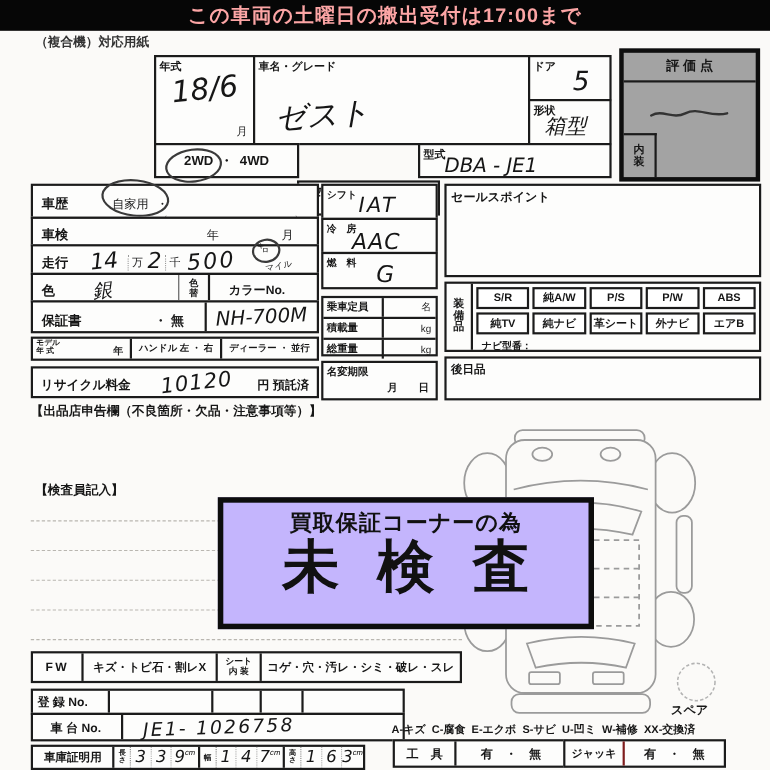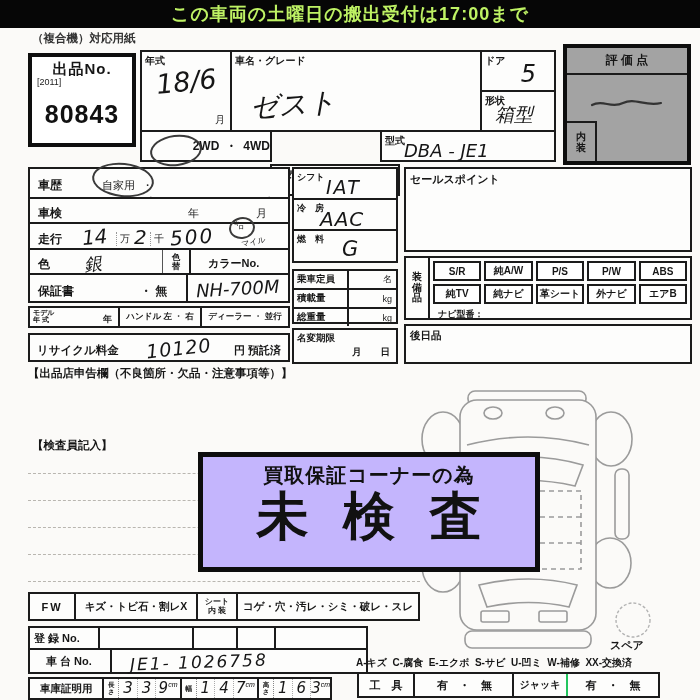--- a/index.html
+++ b/index.html
@@ -21,50 +21,45 @@
   .srl{font-size:9.5px;font-weight:bold;width:50px;padding-left:3px;border-right:2px solid #1b1b1b;height:100%;
        display:flex;align-items:center;color:#161616;}
   .sru{flex:1;text-align:right;font-size:9px;padding-right:4px;color:#222;}
   sup.cm{font-size:7px;font-style:italic;}
 </style>
 </head>
 <body>
 
 <div id="paper">
 
-  <div class="p" style="left:0;top:0;width:700px;height:28px;background:#060606;color:#bef264;display:flex;align-items:center;justify-content:center;">
+  <div class="p" style="left:0;top:0;width:700px;height:28px;background:#060606;color:#fca5a5;display:flex;align-items:center;justify-content:center;">
     <span style="font-size:18px;font-weight:bold;letter-spacing:1px;">この車両の土曜日の搬出受付は17:00まで</span>
   </div>
 
   <div class="p lbl" style="left:32px;top:31px;font-size:11.5px;color:#333;">（複合機）対応用紙</div>
 
-  <div class="p thick" style="left:28px;top:53px;width:108px;height:94px;background:#fff;border-color:#0e0e0e;border-style:solid;">
-    <div class="lbl" style="font-size:15px;text-align:center;margin-top:3px;letter-spacing:1px;">出品No.</div>
-    <div style="position:absolute;left:5px;top:20px;font-size:9px;color:#222;">[2011]</div>
-    <div style="position:absolute;left:0;right:0;bottom:14px;text-align:center;font-size:25px;font-weight:600;letter-spacing:1px;color:#111;">80843</div>
-  </div>
 
   <div class="cell" style="left:140px;top:50px;width:92px;height:82px;">
     <span class="lbl" style="font-size:10px;position:absolute;left:3px;top:2px;">年式</span>
     <span class="hw" style="position:absolute;left:14px;top:14px;font-size:27px;transform:rotate(-6deg);">18/6</span>
     <span style="position:absolute;right:5px;bottom:3px;font-size:10px;color:#222;">月</span>
   </div>
   <div class="cell" style="left:230px;top:50px;width:252px;height:82px;">
     <span class="lbl" style="font-size:10px;position:absolute;left:3px;top:2px;">車名・グレード</span>
     <span class="hw" style="position:absolute;left:18px;bottom:6px;font-size:28px;transform:rotate(-4deg);">ゼスト</span>
   </div>
   <div class="cell" style="left:480px;top:50px;width:76px;height:42px;">
     <span class="lbl" style="font-size:10px;position:absolute;left:3px;top:2px;">ドア</span>
     <span class="hw" style="position:absolute;right:18px;top:8px;font-size:24px;">5</span>
   </div>
   <div class="cell" style="left:480px;top:90px;width:76px;height:42px;">
     <span class="lbl" style="font-size:10px;position:absolute;left:3px;top:2px;">形状</span>
     <span class="hw" style="position:absolute;left:13px;bottom:2px;font-size:19px;">箱型</span>
   </div>
-  <div class="cell" style="left:140px;top:130px;width:132px;height:32px;display:flex;align-items:center;justify-content:flex-end;gap:6px;">
+  <div class="cell" style="left:140px;top:130px;width:132px;height:32px;display:flex;align-items:center;justify-content:center;gap:6px;">
     <span class="lbl" style="font-size:12px;">2WD</span>
     <span class="lbl" style="font-size:12px;">・</span>
     <span class="lbl" style="font-size:12px;">4WD</span>
     <div class="ellipse" style="left:8px;top:3px;width:48px;height:27px;transform:rotate(-7deg);border-radius:50%;"></div>
   </div>
   <div class="cell" style="left:270px;top:130px;width:130px;height:32px;margin-top:34px;">
     <span class="lbl" style="font-size:10px;position:absolute;left:3px;top:2px;">排気量</span>
     <span style="position:absolute;right:4px;top:2px;font-size:8px;color:#333;">cc</span>
     <span class="hw" style="position:absolute;left:32px;top:6px;font-size:20px;transform:rotate(-4deg);">660</span>
   </div>
@@ -292,17 +287,17 @@
       <span class="hw" style="font-size:15px;">3</span><sup class="cm">cm</sup>
     </div>
   </div>
 
   <div class="p lbl" style="left:356px;top:656px;font-size:10px;z-index:3;white-space:pre;">A-キズ  C-腐食  E-エクボ  S-サビ  U-凹ミ  W-補修  XX-交換済</div>
   <div class="cell" style="left:357px;top:672px;width:159px;height:26px;display:flex;z-index:3;">
     <div class="lbl" style="width:54px;border-right:2px solid #1b1b1b;font-size:11px;display:flex;align-items:center;justify-content:center;">工　具</div>
     <div class="lbl" style="flex:1;font-size:11px;display:flex;align-items:center;justify-content:center;">有　・　無</div>
   </div>
   <div class="cell" style="left:512px;top:672px;width:148px;height:26px;display:flex;z-index:3;">
-    <div class="lbl" style="width:52px;border-right:2px solid #22c55e;font-size:10px;display:flex;align-items:center;justify-content:center;">ジャッキ</div>
+    <div class="lbl" style="width:52px;border-right:2px solid #7f1d1d;font-size:10px;display:flex;align-items:center;justify-content:center;">ジャッキ</div>
     <div class="lbl" style="flex:1;font-size:11px;display:flex;align-items:center;justify-content:center;">有　・　無</div>
   </div>
 
 </div>
 
 </body></html>

